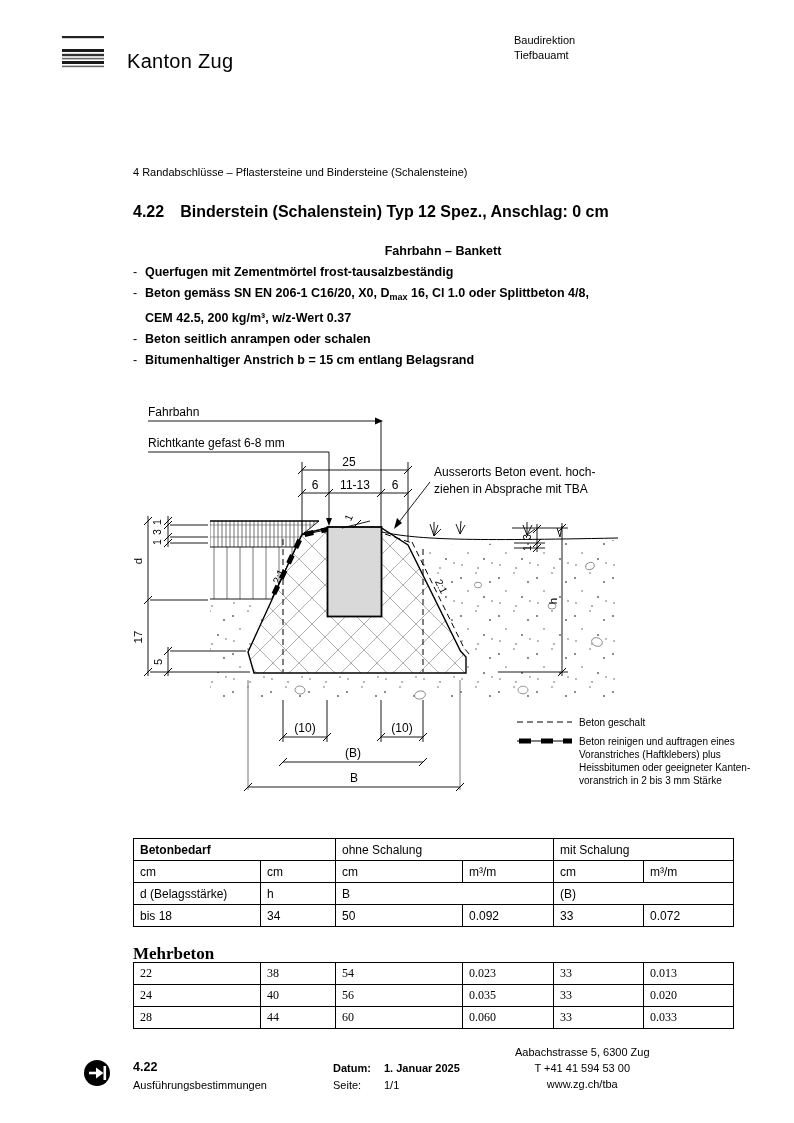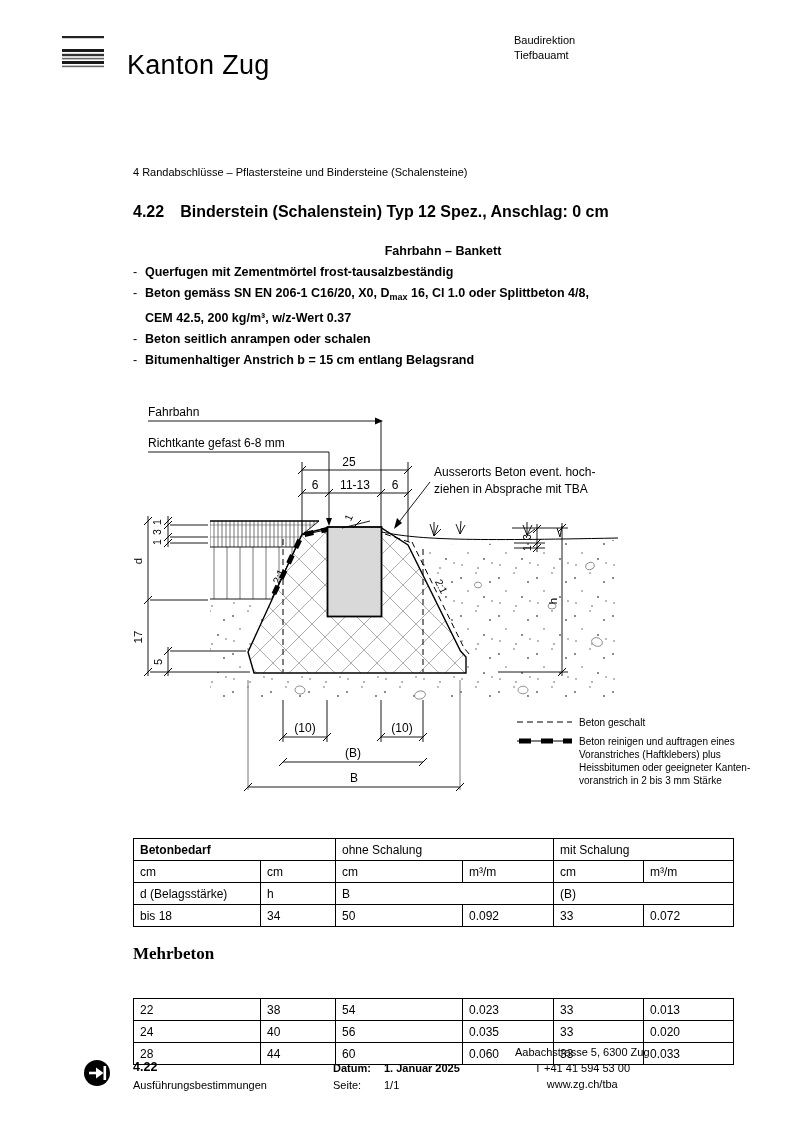--- a/index.html
+++ b/index.html
@@ -1,19 +1,19 @@
 <!DOCTYPE html>
 <html><head>
 <meta charset="utf-8">
 <style>
   html,body{margin:0;padding:0;background:#ffffff;}
   #page{position:relative;width:794px;height:1123px;background:#fff;overflow:hidden;
         font-family:"Liberation Sans", sans-serif;color:#000;}
   .abs{position:absolute;}
-  .canton-name{font-size:27px;letter-spacing:0.3px;}
+  .canton-name{font-size:20px;letter-spacing:0.3px;}
   .dept{font-size:11px;line-height:15px;}
   .breadcrumb{font-size:11px;}
   .doc-title{font-size:16px;font-weight:bold;}
   .doc-title .num{margin-right:16px;}
   .specs{font-size:12.5px;line-height:21px;width:620px;}
   .specs .heading{font-weight:bold;margin-bottom:0px;text-align:center;}
   .spec-row{display:flex;}
   .spec-row .dash{width:12px;flex:0 0 12px;}
   .spec-row .txt{flex:1;font-weight:bold;}
   sub.sm{font-size:9px;vertical-align:-3px;}
@@ -281,21 +281,21 @@
       <td>34</td>
       <td>50</td>
       <td>0.092</td>
       <td>33</td>
       <td>0.072</td>
     </tr>
   </tbody>
     </table>
 
   <div class="abs tbl-heading" style="left:133px;top:944px;">Mehrbeton</div>
-  <table class="spec-table abs" style="left:133px;top:998px;">
+  <table class="spec-table abs" style="left:133px;top:962px;font-family:Liberation Serif, serif;">
     <colgroup>
         <col style="width:127px">
         <col style="width:75px">
         <col style="width:127px">
         <col style="width:91px">
         <col style="width:90px">
         <col style="width:90px">
       </colgroup>
     <tbody>
         <tr>

